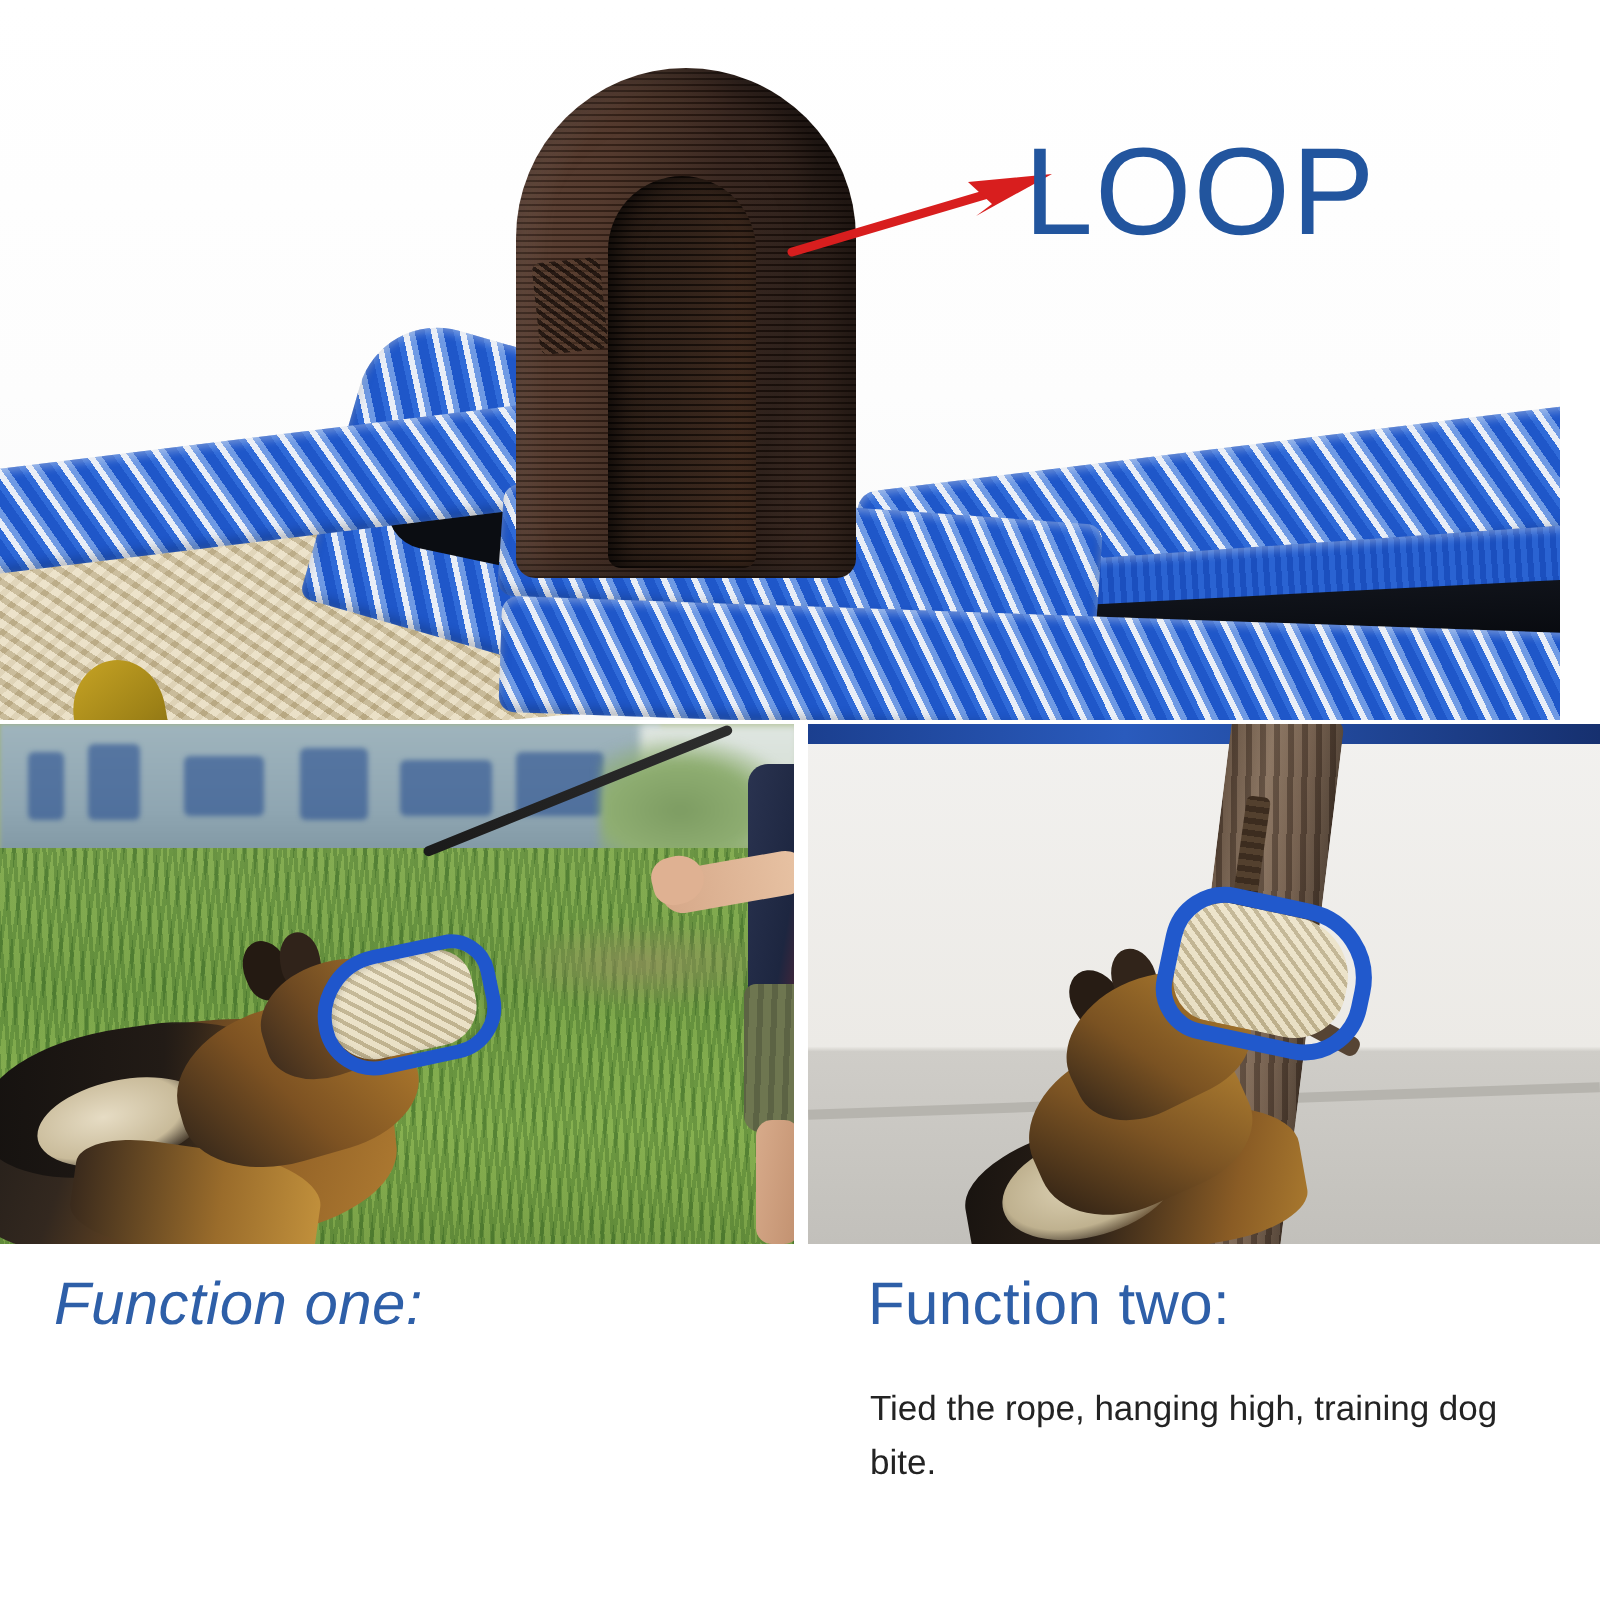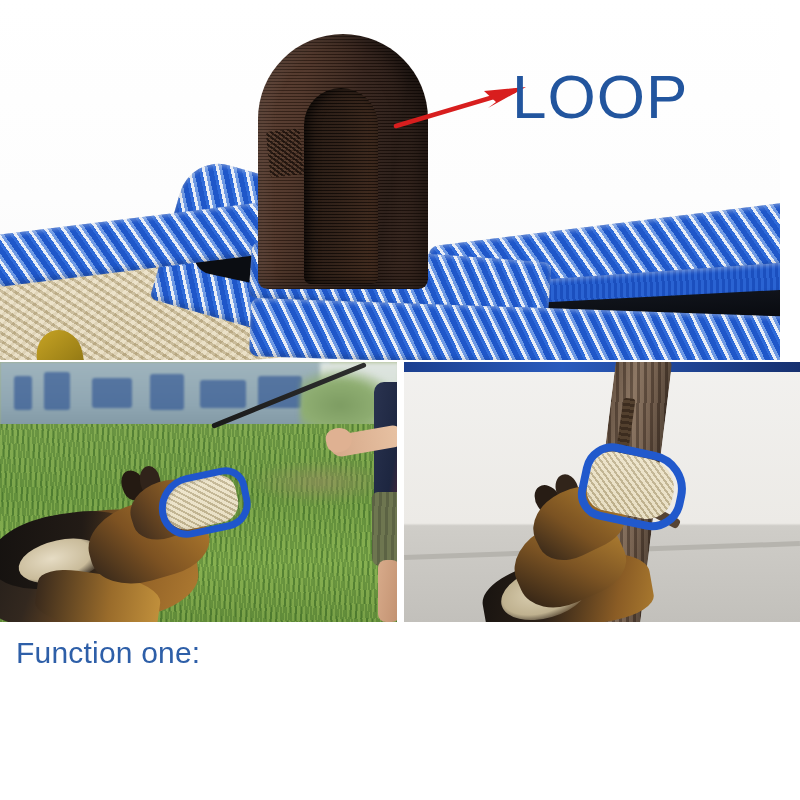--- a/index.html
+++ b/index.html
@@ -424,21 +424,21 @@
   .text-area {
     position: absolute;
     left: 0; top: 622px;
     width: 800px; height: 178px;
     background: #ffffff;
   }
   .col {
     position: absolute;
     top: 0;
   }
-  .col-one { left: 16px; width: 392px; }
+  .col-one { left: 27px; width: 392px; font-style: italic; }
   .col-two { left: 434px; width: 352px; }
   .fn-heading {
     font-family: "Liberation Sans", sans-serif;
     font-size: 30px;
     font-weight: 400;
     color: #2e5fa8;
     letter-spacing: .2px;
     margin: 14px 0 0 0;
     line-height: 1.1;
     white-space: nowrap;
@@ -544,15 +544,19 @@
         <div class="r-pillow-jute"></div>
         <div class="r-pillow-trim"></div>
       </div>
     </div>
   </div>
 
   <div class="text-area">
     <div class="col col-one">
       <div class="fn-heading">Function one:</div>
     </div>
+    <div class="col col-two">
+      <div class="fn-heading">Function two:</div>
+      <div class="fn-body">Tied the rope, hanging high, training dog bite.</div>
+    </div>
   </div>
 
 </div>
 
 </body></html>

